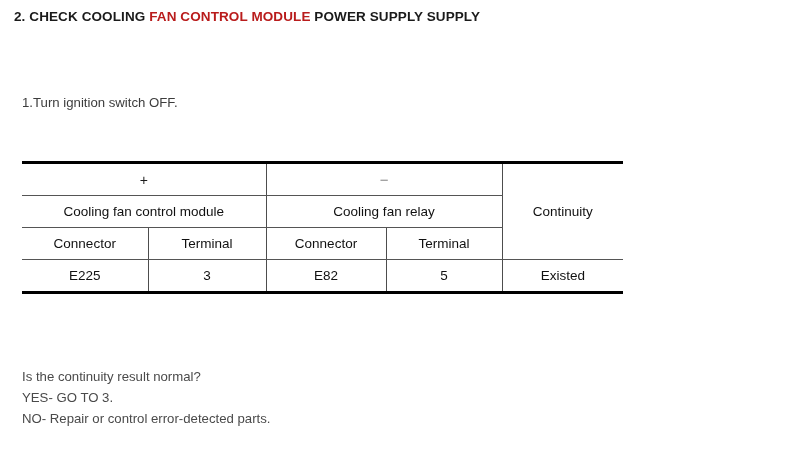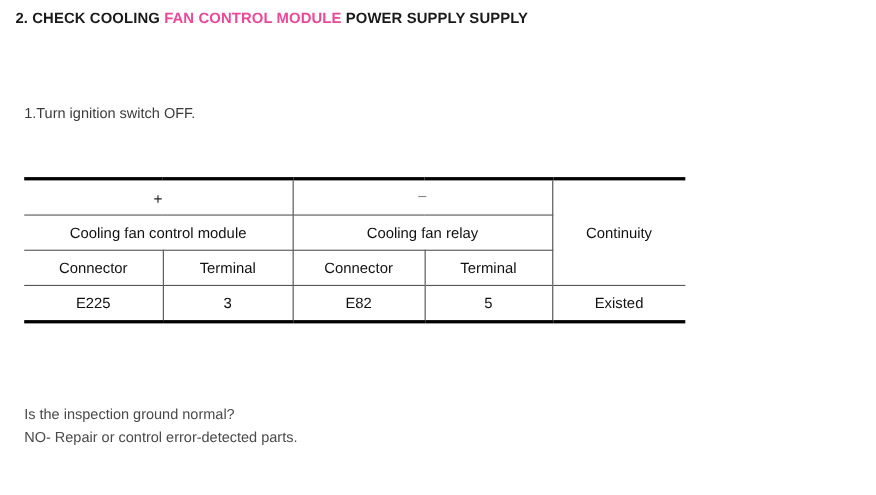--- a/index.html
+++ b/index.html
@@ -20,21 +20,21 @@
     position: absolute;
     left: 14px;
     top: 9px;
     font-size: 13.5px;
     font-weight: bold;
     color: #1a1a1a;
     letter-spacing: 0.1px;
     white-space: nowrap;
   }
   .page-title .hl {
-    color: #ec4899;
+    color: #b91c1c;
   }
 
   
   .steps-top {
     position: absolute;
     left: 22px;
     top: 44px;
     font-size: 13.2px;
     color: #3c3c3c;
     line-height: 21px;
@@ -151,15 +151,16 @@
         <td class="vsep-l vsep-r">3</td>
         <td>E82</td>
         <td class="vsep-l vsep-r">5</td>
         <td>Existed</td>
       </tr>
     </tbody>
   </table>
 </div>
 
 <div class="steps-bottom">
-  <span class="step-line">Is the inspection ground normal?</span>
+  <span class="step-line">Is the continuity result normal?</span>
+  <span class="step-line">YES- GO TO 3.</span>
   <span class="step-line">NO- Repair or control error-detected parts.</span>
 </div>
 
 </body></html>

